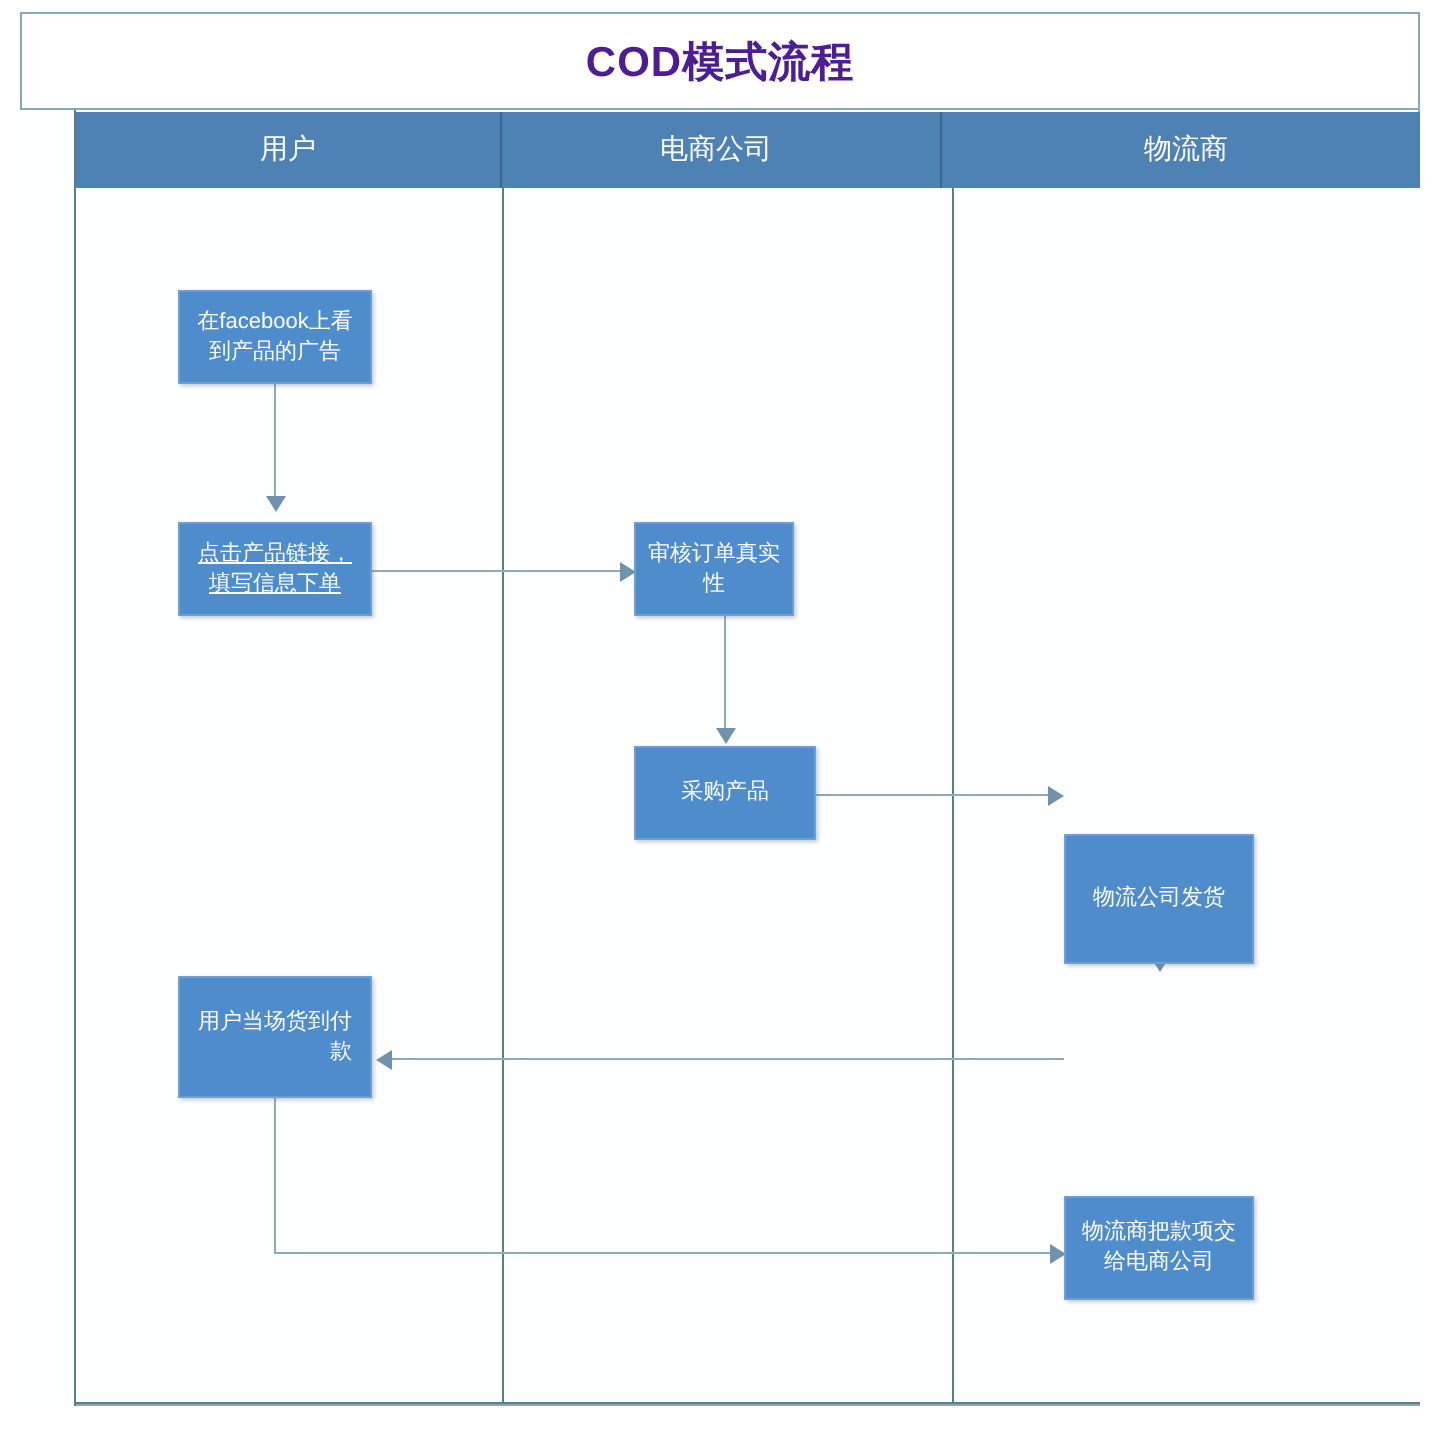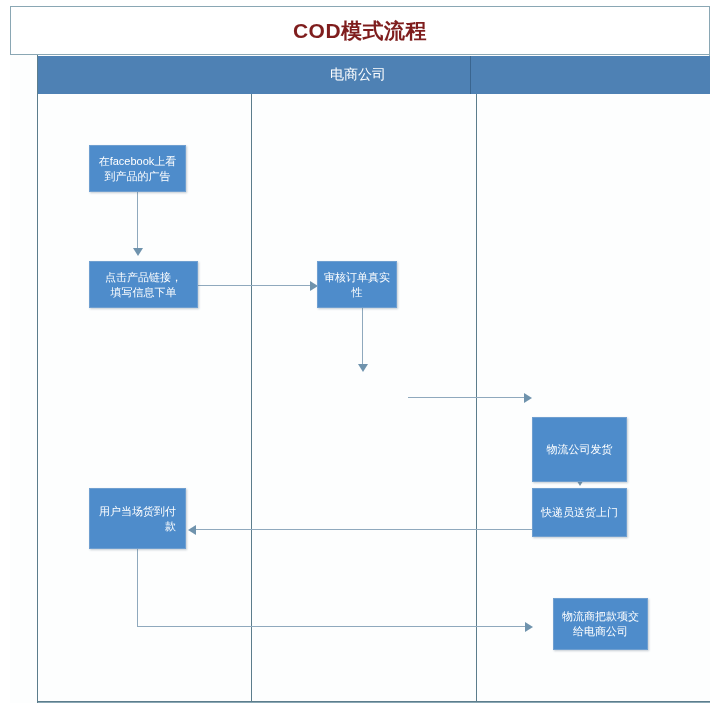--- a/index.html
+++ b/index.html
@@ -42,21 +42,21 @@
     width: 700px;
     height: 49px;
     box-sizing: border-box;
     border: 1px solid #8aa7b4;
     background: #ffffff;
     display: flex;
     align-items: center;
     justify-content: center;
   }
   .title-text {
-    color: #7f1d1d;
+    color: #4c1d95;
     font-size: 21px;
     font-weight: bold;
     letter-spacing: 0.5px;
     white-space: nowrap;
   }
 
   
   .spine {
     position: absolute;
     left: 10px;
@@ -177,21 +177,23 @@
 
   <div class="frame-outer"></div>
 
   <div class="title-band">
     <div class="title-text">COD模式流程</div>
   </div>
 
   <div class="spine"></div>
 
   <div class="lane-header-band">
+    <div class="lane-header h0">用户</div>
     <div class="lane-header h1">电商公司</div>
+    <div class="lane-header h2">物流商</div>
   </div>
 
   <div class="lane-body">
     <div class="lane-divider d1"></div>
     <div class="lane-divider d2"></div>
   </div>
   <div class="lane-bottom-rule"></div>
 
   <div class="conn v" style="left:137px; top:192px; height:56px;"></div>
   <div class="arrow down" style="left:133px; top:248px;"></div>
@@ -213,41 +215,41 @@
 
   <div class="conn v" style="left:137px; top:549px; height:77px;"></div>
   <div class="conn h" style="left:137px; top:626px; width:388px;"></div>
   <div class="arrow right" style="left:525px; top:622px;"></div>
 
   <div class="node" style="left:89px; top:145px; width:97px; height:47px;">
     <span>在facebook上看
 到产品的广告</span>
   </div>
 
-  <div class="node" style="left:89px; top:261px; width:109px; height:47px;">
+  <div class="node" style="left:89px; top:261px; width:97px; height:47px;text-decoration:underline;">
     <span>点击产品链接，
 填写信息下单</span>
   </div>
 
   <div class="node" style="left:317px; top:261px; width:80px; height:47px;">
     <span>审核订单真实性</span>
   </div>
 
+  <div class="node" style="left:317px; top:373px; width:91px; height:47px;">
+    <span>采购产品</span>
+  </div>
 
   <div class="node" style="left:532px; top:373px; width:95px; height:65px;margin-top:44px;">
     <span>物流公司发货</span>
   </div>
 
-  <div class="node" style="left:532px; top:488px; width:95px; height:49px;">
-    <span>快递员送货上门</span>
-  </div>
 
   <div class="node" style="left:89px; top:488px; width:97px; height:61px;text-align:right;">
     <span>用户当场货到付
 款</span>
   </div>
 
-  <div class="node" style="left:532px; top:598px; width:95px; height:52px;margin-left:21px;">
+  <div class="node" style="left:532px; top:598px; width:95px; height:52px;">
     <span>物流商把款项交
 给电商公司</span>
   </div>
 
 </div>
 
 </body></html>

